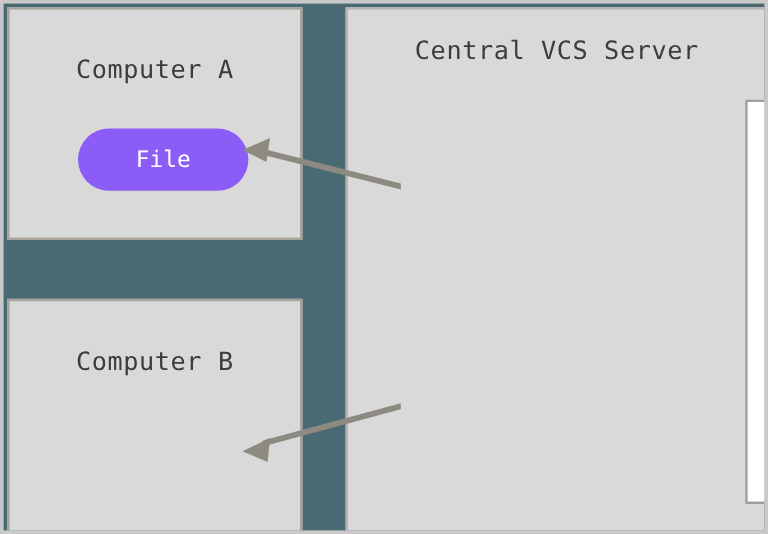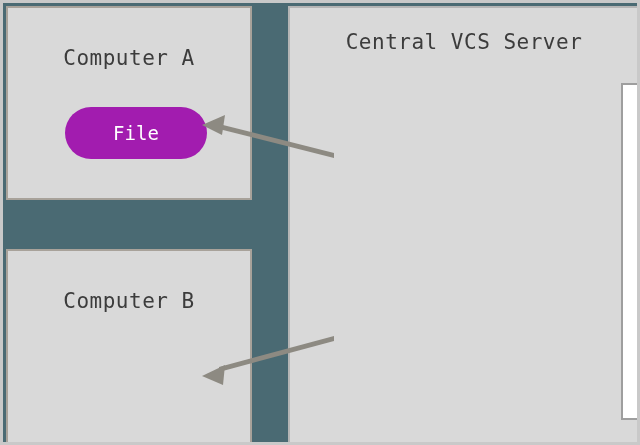--- a/index.html
+++ b/index.html
@@ -76,21 +76,21 @@
     display: flex;
     align-items: center;
     justify-content: center;
     border-radius: 999px;
     box-sizing: border-box;
     white-space: nowrap;
   }
   .pill-file {
     width: 142px; height: 52px;
     left: 57px;
-    background: #a21caf;
+    background: #8b5cf6;
     color: #ffffff;
     font-size: 19px;
   }
   #file-a { top: 99px; }
 
   
   #arrows {
     position: absolute;
     left: 0; top: 0;
     width: 640px; height: 445px;

